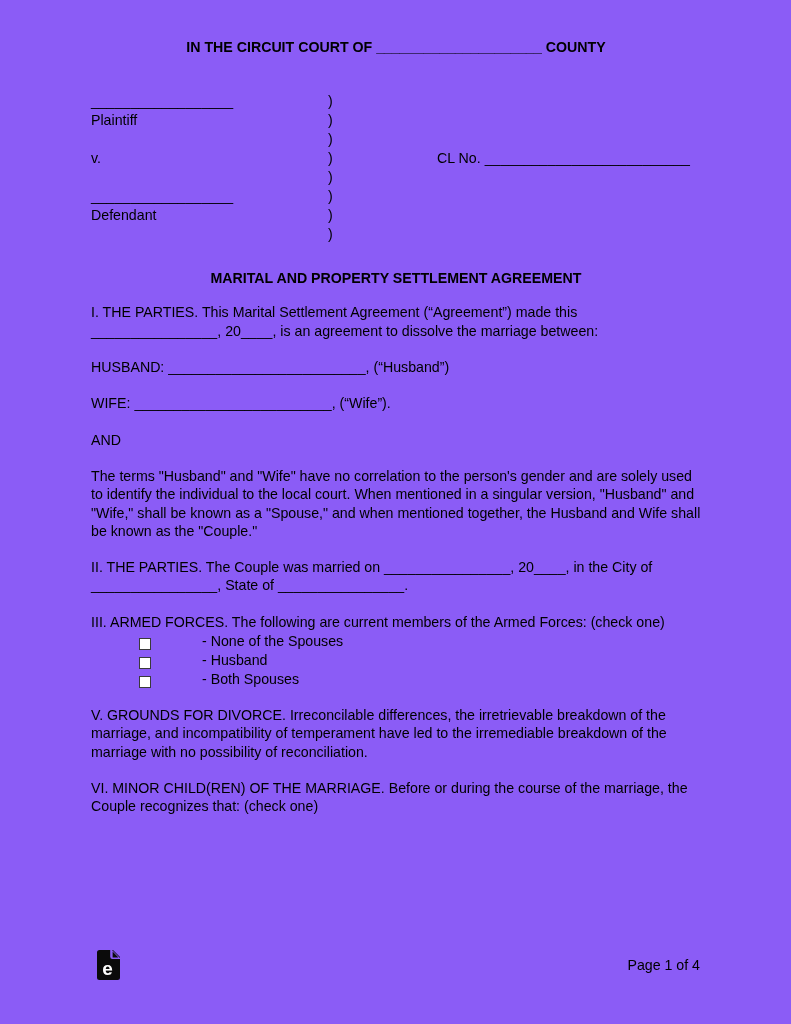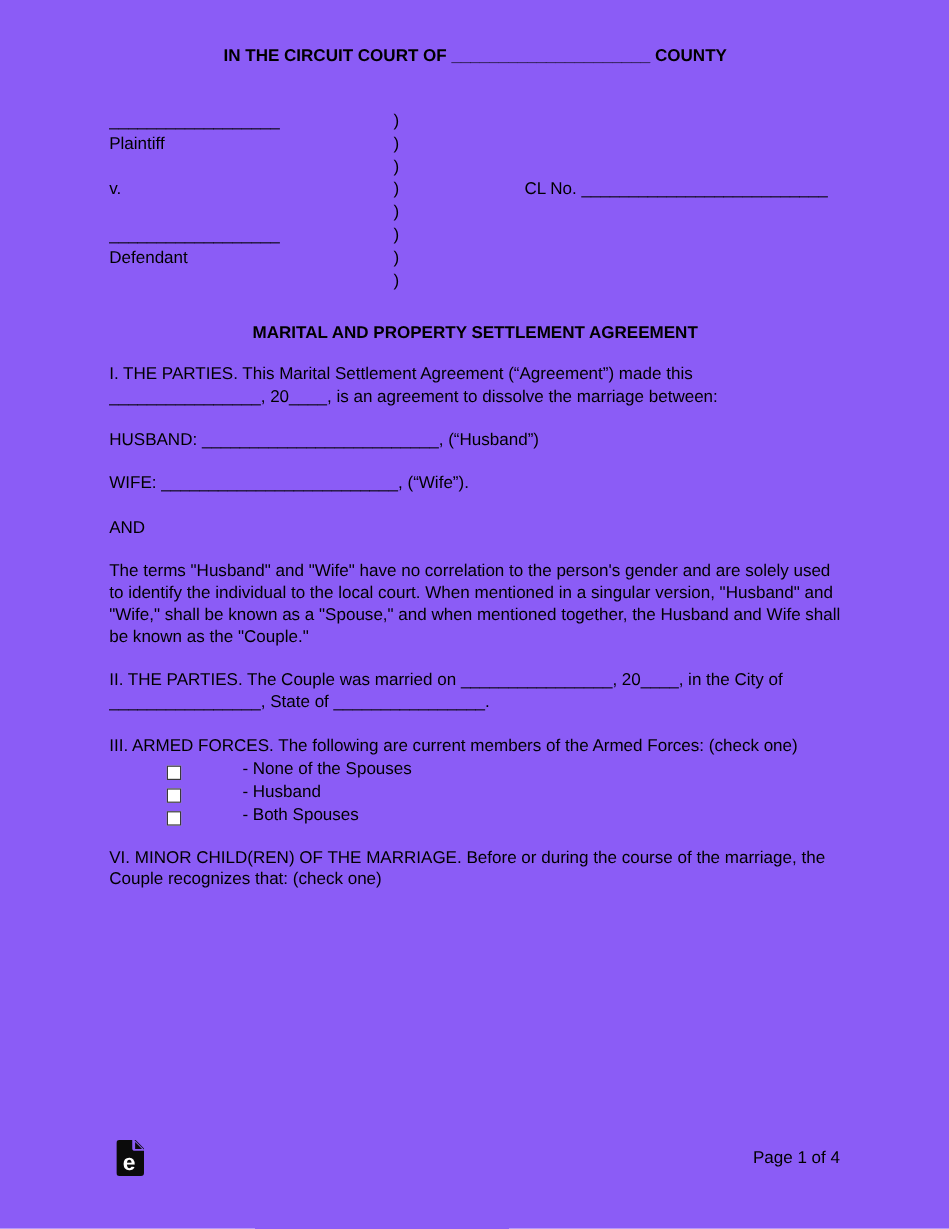--- a/index.html
+++ b/index.html
@@ -136,20 +136,21 @@
           <span class="checkbox"></span>
             <span>- Husband</span>
         </div>
         <div class="check-item">
           <span class="checkbox"></span>
             <span>- Both Spouses</span>
         </div>
       </div>
 
 
+      <p><b class="sec-head">V. GROUNDS FOR DIVORCE</b><span>. Irreconcilable differences, the irretrievable breakdown of the marriage, and incompatibility of temperament have led to the irremediable breakdown of the marriage with no possibility of reconciliation.</span></p>
 
       <p><b class="sec-head">VI. MINOR CHILD(REN) OF THE MARRIAGE</b><span>. Before or during the course of the marriage, the Couple recognizes that: (check one)</span></p>
 
     </div>
   </div>
 
   <div class="footer">
     <span class="logo-wrap">
       <svg width="23" height="30" viewBox="0 0 23 30" xmlns="http://www.w3.org/2000/svg">
         <path d="M2.5 0 H13.2 L13.2 6.8 Q13.2 9 15.4 9 H23 V27.5 Q23 30 20.5 30 H2.5 Q0 30 0 27.5 V2.5 Q0 0 2.5 0 Z" fill="#0b0b0b"></path>

